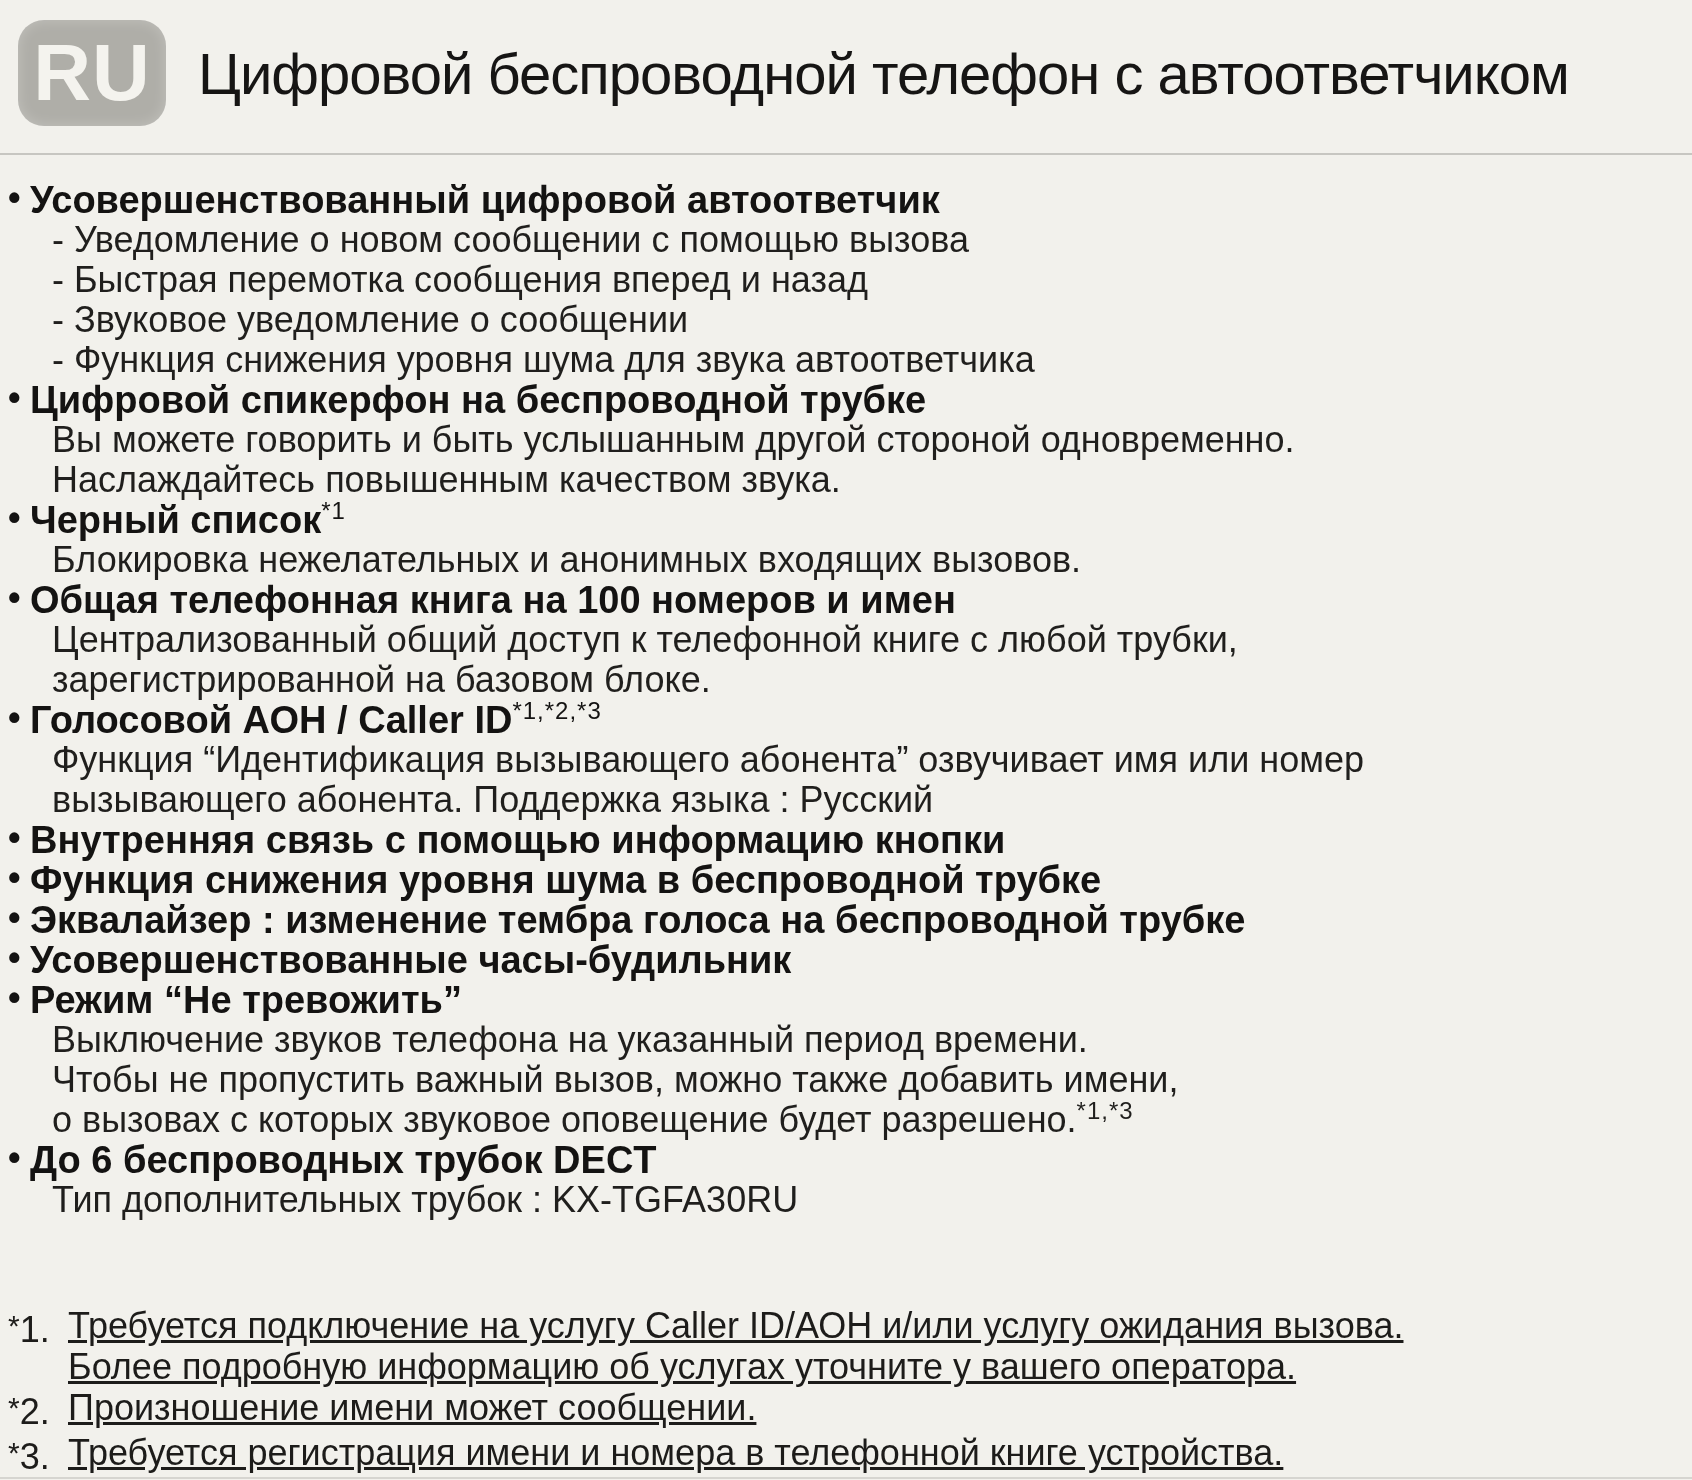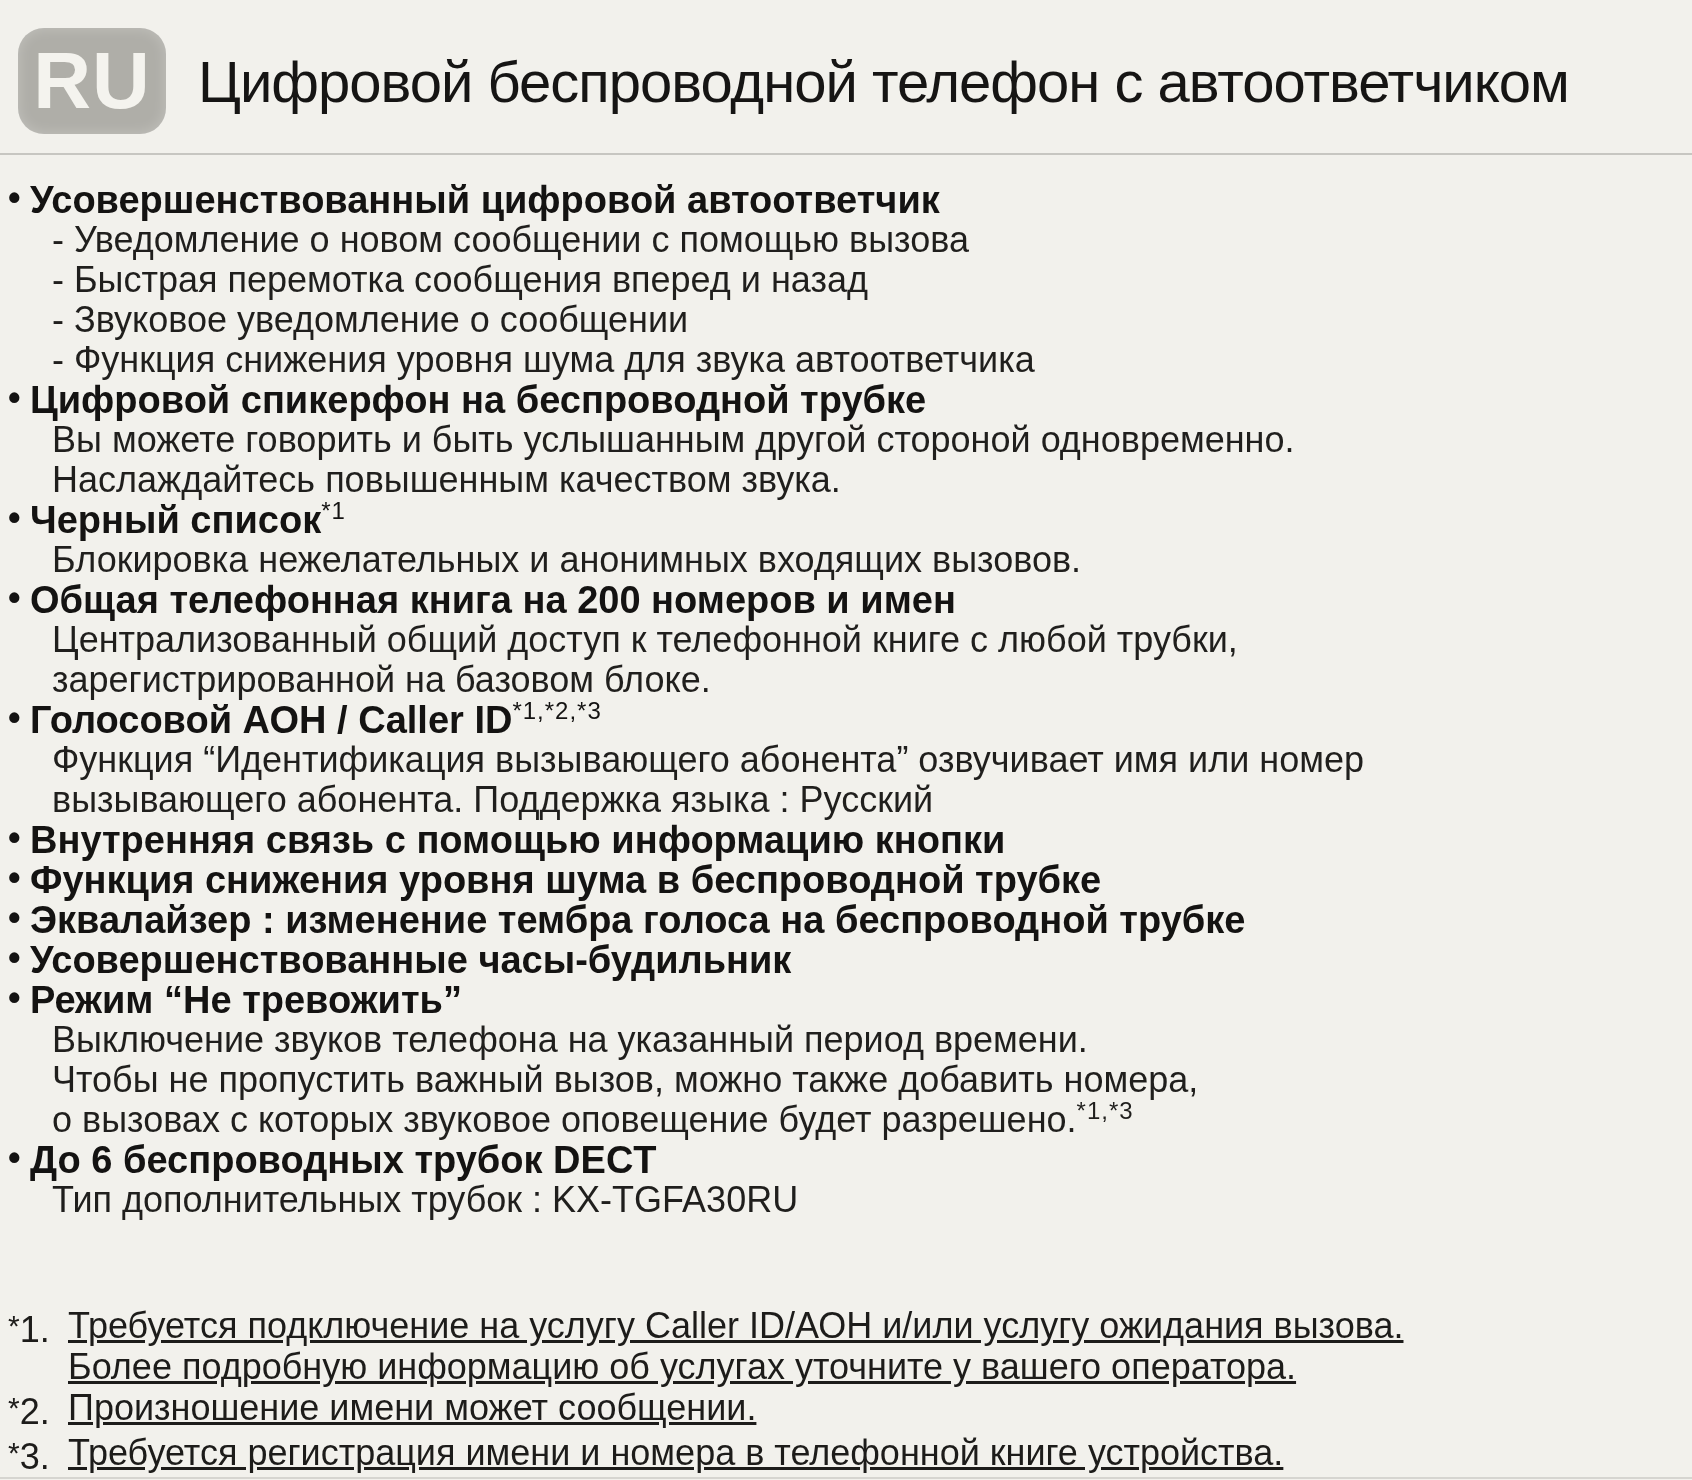--- a/index.html
+++ b/index.html
@@ -11,21 +11,21 @@
     position:relative;
     width:1692px;
     height:1480px;
     background:#f2f1ec;
     color:#1d1c1a;
     overflow:hidden;
   }
   
   .header{
     position:absolute;
-    top:28px;
+    top:20px;
     left:18px;
     right:0;
     display:flex;
     align-items:center;
   }
   .ru-badge{
     width:148px;
     height:106px;
     background:#afaea8;
     border-radius:26px;
@@ -158,21 +158,21 @@
 
   <div class="feature">
     <div class="feature-heading">
       <span class="bullet">•</span><span class="h-text">Черный список</span><sup class="ref h-sup">*1</sup>
     </div>
   <div class="feature-line"><span>Блокировка нежелательных и анонимных входящих вызовов.</span></div>
       </div>
 
   <div class="feature">
     <div class="feature-heading">
-      <span class="bullet">•</span><span class="h-text">Общая телефонная книга на 200 номеров и имен</span>
+      <span class="bullet">•</span><span class="h-text">Общая телефонная книга на 100 номеров и имен</span>
     </div>
   <div class="feature-line"><span>Централизованный общий доступ к телефонной книге с любой трубки,</span></div>
         <div class="feature-line"><span>зарегистрированной на базовом блоке.</span></div>
       </div>
 
   <div class="feature">
     <div class="feature-heading">
       <span class="bullet">•</span><span class="h-text">Голосовой АОН / Caller ID</span><sup class="ref h-sup">*1,*2,*3</sup>
     </div>
   <div class="feature-line"><span>Функция “Идентификация вызывающего абонента” озвучивает имя или номер</span></div>
@@ -201,21 +201,21 @@
     <div class="feature-heading">
       <span class="bullet">•</span><span class="h-text">Усовершенствованные часы-будильник</span>
     </div>
       </div>
 
   <div class="feature">
     <div class="feature-heading">
       <span class="bullet">•</span><span class="h-text">Режим “Не тревожить”</span>
     </div>
   <div class="feature-line"><span>Выключение звуков телефона на указанный период времени.</span></div>
-        <div class="feature-line"><span>Чтобы не пропустить важный вызов, можно также добавить номера,</span></div>
+        <div class="feature-line"><span>Чтобы не пропустить важный вызов, можно также добавить имени,</span></div>
         <div class="feature-line"><span>о вызовах с которых звуковое оповещение будет разрешено.</span><sup class="ref">*1,*3</sup></div>
       </div>
 
   <div class="feature">
     <div class="feature-heading">
       <span class="bullet">•</span><span class="h-text">До 6 беспроводных трубок DECT</span>
     </div>
   <div class="feature-line"><span>Тип дополнительных трубок : KX-TGFA30RU</span></div>
       </div>
 </div>

